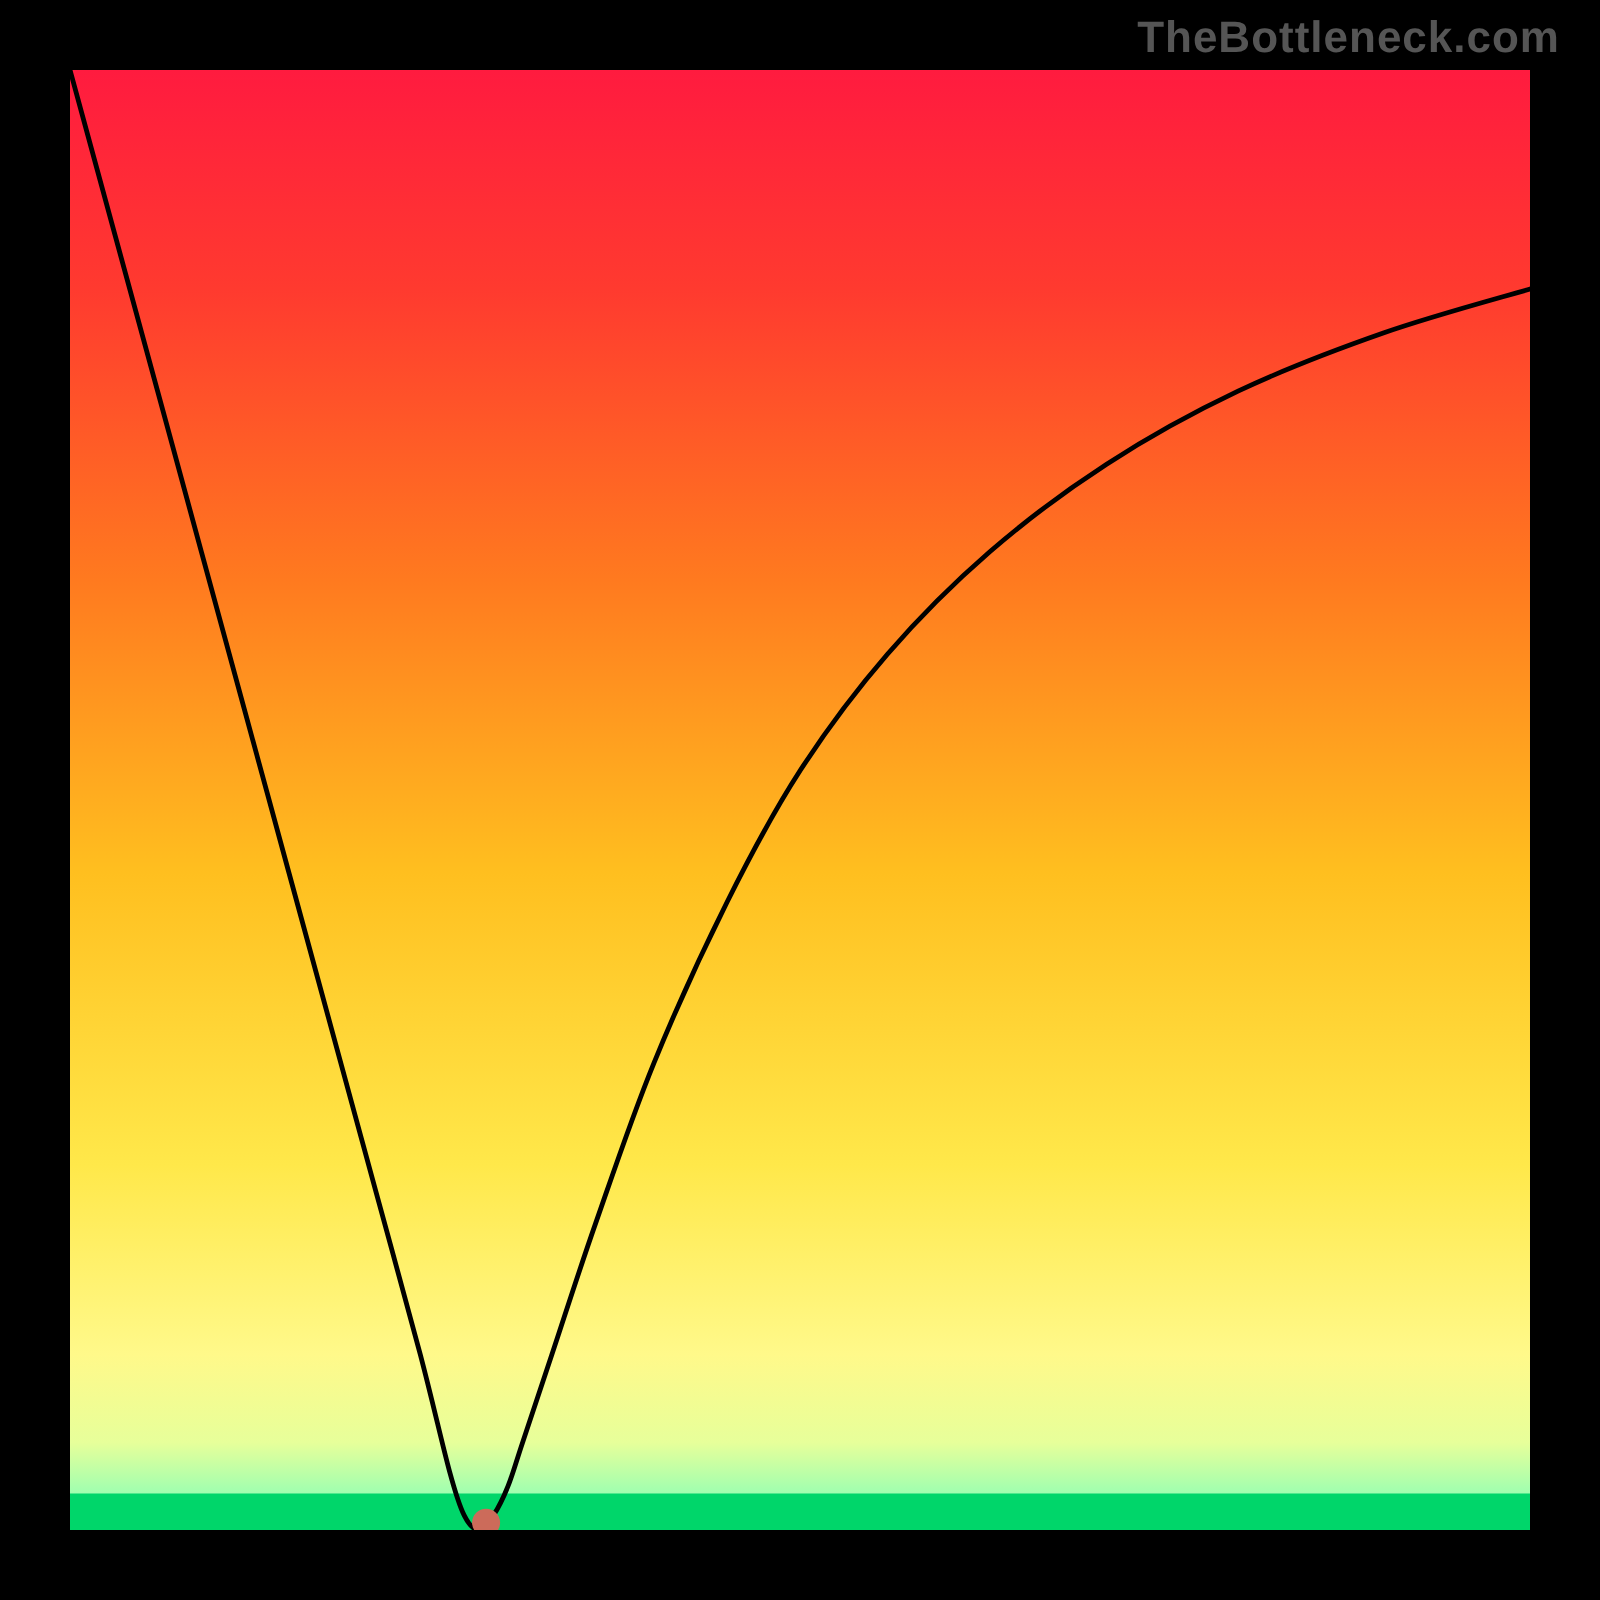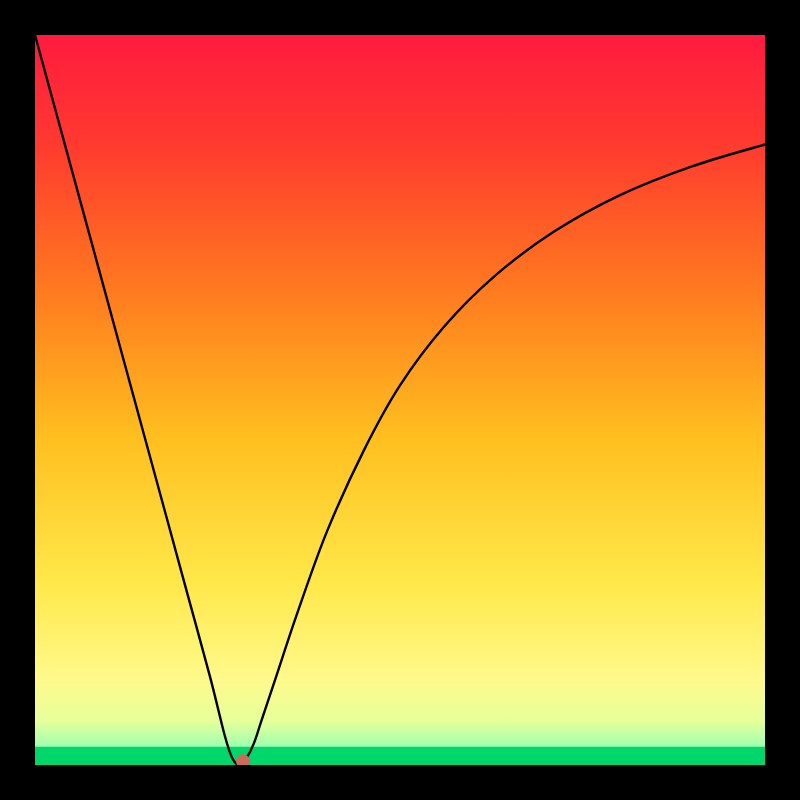--- a/index.html
+++ b/index.html
@@ -41,20 +41,21 @@
     top: 0;
     width: 730px;
     height: 730px;
     display: block;
   }
 </style>
 </head>
 <body>
 
 <div class="frame">
+  <div class="watermark">TheBottleneck.com</div>
 
   <div class="plot-area">
     <svg class="plot-svg" viewBox="0 0 730 730" preserveAspectRatio="none">
       <defs>
         <linearGradient id="bg-grad" x1="0" y1="0" x2="0" y2="1">
             <stop offset="0%" stop-color="#ff1b3f"></stop>
             <stop offset="15%" stop-color="#ff3a2f"></stop>
             <stop offset="35%" stop-color="#ff7a1f"></stop>
             <stop offset="55.00000000000001%" stop-color="#ffbf1f"></stop>
             <stop offset="75%" stop-color="#ffe84a"></stop>

